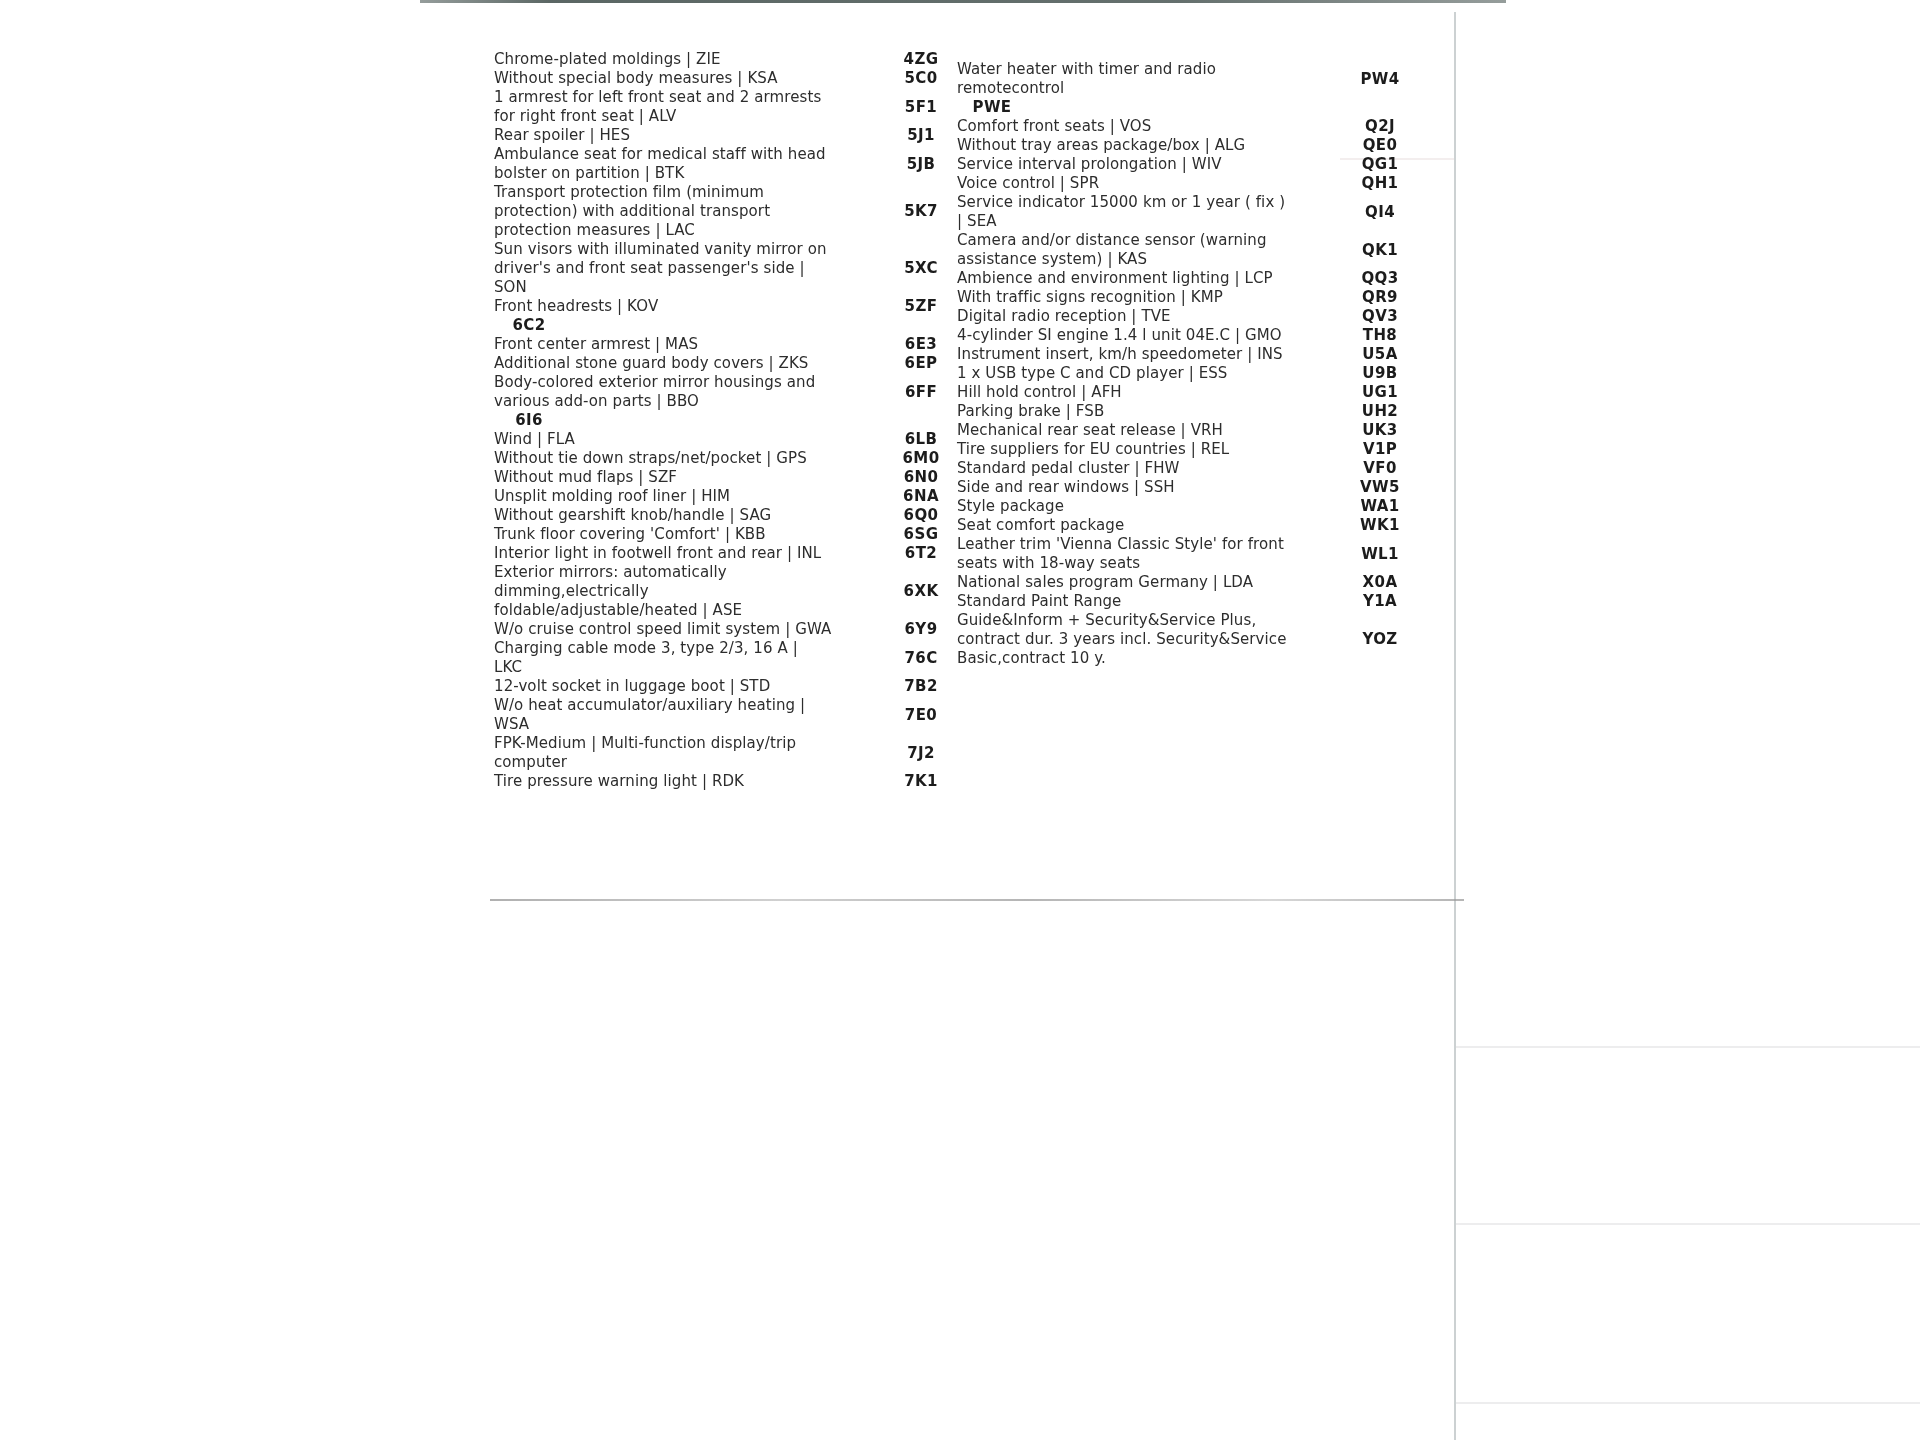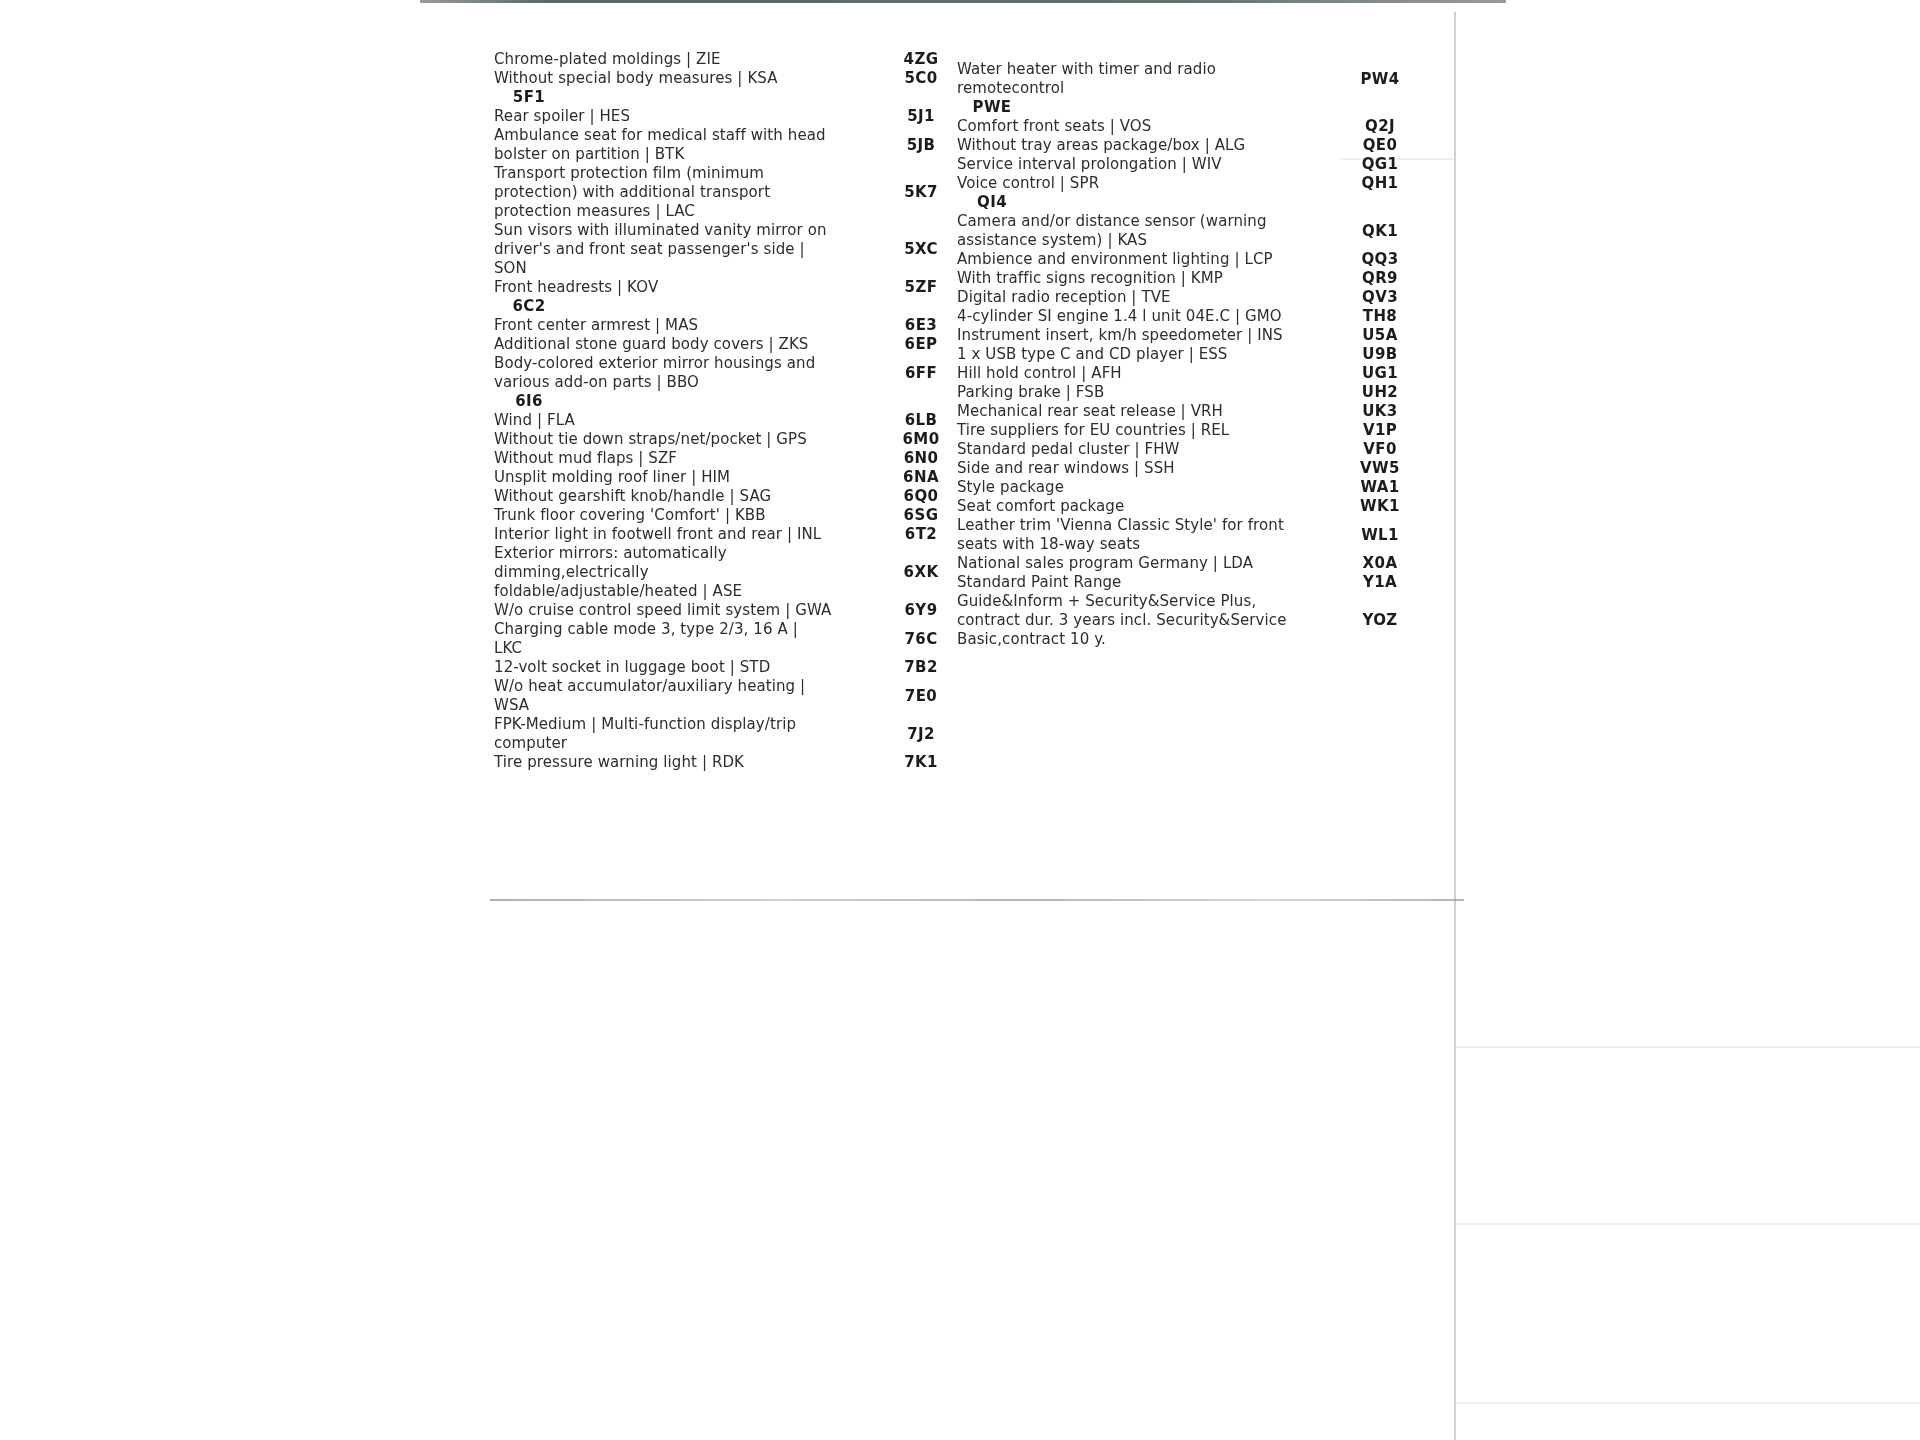--- a/index.html
+++ b/index.html
@@ -62,20 +62,22 @@
 <div class="option-list" id="col-left">
     <div class="row">
       <div class="desc">Chrome-plated moldings | ZIE</div>
       <div class="code">4ZG</div>
     </div>
     <div class="row">
       <div class="desc">Without special body measures | KSA</div>
       <div class="code">5C0</div>
     </div>
     <div class="row">
+      <div class="desc">1 armrest for left front seat and 2 armrests
+for right front seat | ALV</div>
       <div class="code">5F1</div>
     </div>
     <div class="row">
       <div class="desc">Rear spoiler | HES</div>
       <div class="code">5J1</div>
     </div>
     <div class="row">
       <div class="desc">Ambulance seat for medical staff with head
 bolster on partition | BTK</div>
       <div class="code">5JB</div>
@@ -196,20 +198,22 @@
     </div>
     <div class="row">
       <div class="desc">Service interval prolongation | WIV</div>
       <div class="code">QG1</div>
     </div>
     <div class="row">
       <div class="desc">Voice control | SPR</div>
       <div class="code">QH1</div>
     </div>
     <div class="row">
+      <div class="desc">Service indicator 15000 km or 1 year ( fix )
+| SEA</div>
       <div class="code">QI4</div>
     </div>
     <div class="row">
       <div class="desc">Camera and/or distance sensor (warning
 assistance system) | KAS</div>
       <div class="code">QK1</div>
     </div>
     <div class="row">
       <div class="desc">Ambience and environment lighting | LCP</div>
       <div class="code">QQ3</div>

